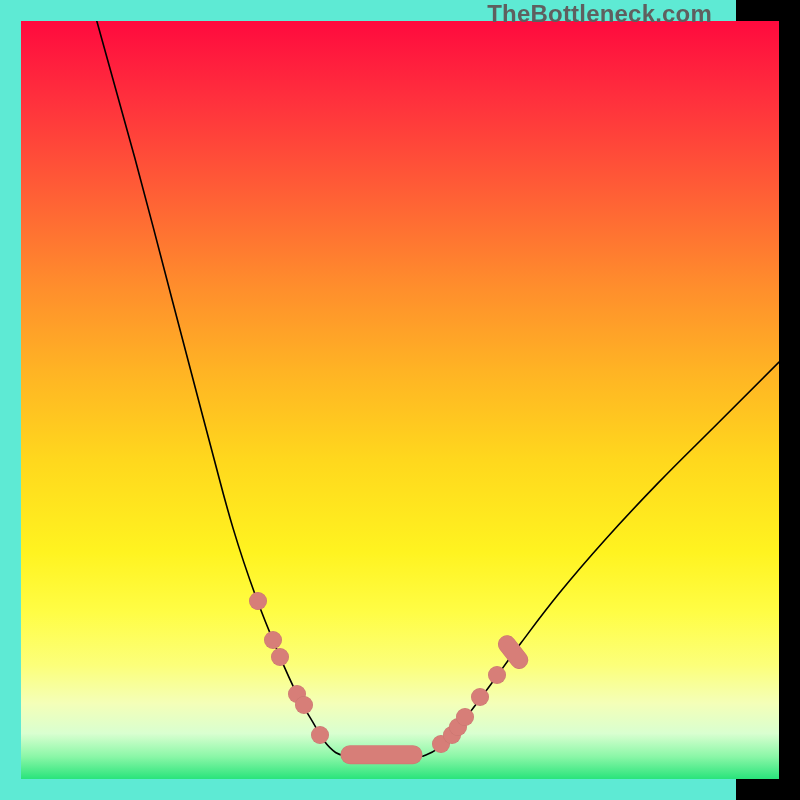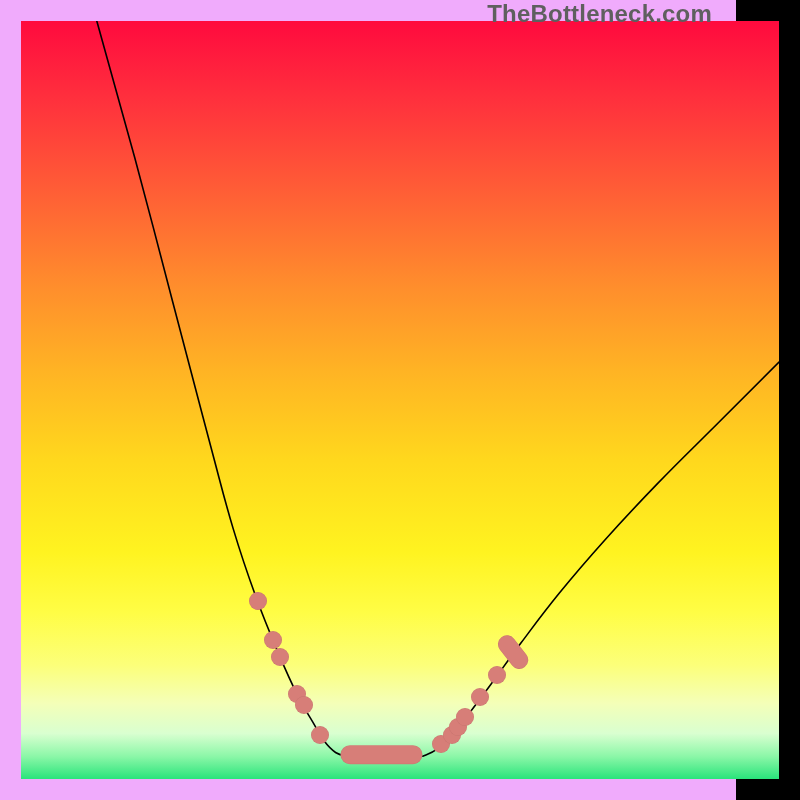--- a/index.html
+++ b/index.html
@@ -7,21 +7,21 @@
     padding: 0;
     width: 800px;
     height: 800px;
     background: #000;
     overflow: hidden;
   }
   .stage {
     position: relative;
     width: 736px;
     height: 800px;
-    background: #f0abfc;
+    background: #5eead4;
   }
   .plot {
     position: absolute;
     left: 21px;
     top: 21px;
     width: 758px;
     height: 758px;
     overflow: hidden;
   }
   .gradient {

